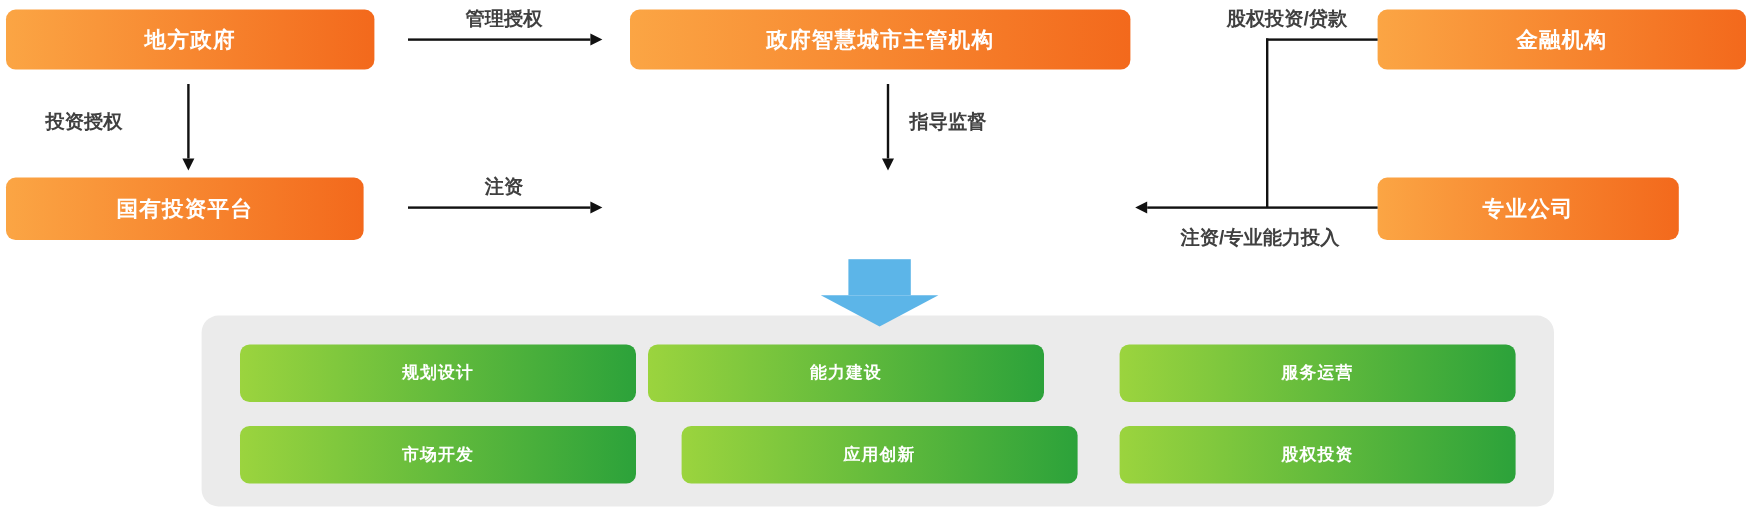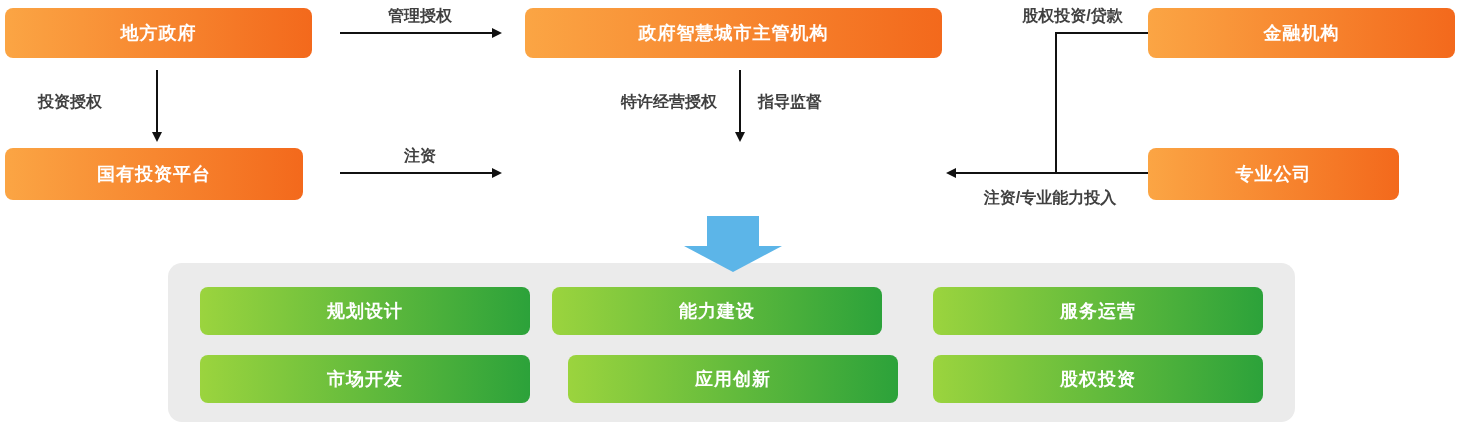--- a/index.html
+++ b/index.html
@@ -27,21 +27,21 @@
   }
   .node.orange { background: linear-gradient(90deg, #FBA544, #F3691C); }
   .node.blue   { background: linear-gradient(90deg, #55A3EA, #1356BD); }
   .fn-box {
     position: absolute;
     display: flex;
     align-items: center;
     justify-content: center;
     color: #ffffff;
     font-weight: bold;
-    font-size: 18px;
+    font-size: 14px;
     border-radius: 8px;
     letter-spacing: 1px;
     background: linear-gradient(90deg, #9BD43E, #2CA23A);
     width: 330px;
     height: 48px;
   }
   .edge-label {
     position: absolute;
     color: #404040;
     font-weight: bold;
@@ -110,41 +110,40 @@
   <div class="line" style="left:340px; top:32px; width:152px; height:2px;"></div>
   <div class="arrow-right" style="left:492px; top:28px;"></div>
   <div class="edge-label" style="left:340px; top:6px; width:160px; text-align:center;">管理授权</div>
 
   <div class="line" style="left:156px; top:70px; width:2px; height:62px;"></div>
   <div class="arrow-down" style="left:152px; top:132px;"></div>
   <div class="edge-label" style="left:20px; top:92px; width:100px; text-align:center;">投资授权</div>
 
   <div class="line" style="left:739px; top:70px; width:2px; height:62px;"></div>
   <div class="arrow-down" style="left:735px; top:132px;"></div>
-  <div class="edge-label" style="left:555px; top:92px; width:162px; text-align:right;">特许经营授权</div>
   <div class="edge-label" style="left:758px; top:92px; width:120px; text-align:left;">指导监督</div>
 
   <div class="line" style="left:340px; top:172px; width:152px; height:2px;"></div>
   <div class="arrow-right" style="left:492px; top:168px;"></div>
   <div class="edge-label" style="left:340px; top:146px; width:160px; text-align:center;">注资</div>
 
   <div class="line" style="left:1055px; top:32px; width:93px; height:2px;"></div>
   <div class="line" style="left:1055px; top:32px; width:2px; height:141px;"></div>
   <div class="edge-label" style="left:995px; top:6px; width:155px; text-align:center;">股权投资/贷款</div>
 
   <div class="line" style="left:956px; top:172px; width:192px; height:2px;"></div>
   <div class="arrow-left" style="left:946px; top:168px;"></div>
   <div class="edge-label" style="left:950px; top:188px; width:200px; text-align:center;">注资/专业能力投入</div>
 
   <div class="panel"></div>
 
   <div class="big-arrow-shaft"></div>
   <div class="big-arrow-head"></div>
 
   <div class="fn-box" style="left:200px; top:287px;">规划设计</div>
-  <div class="fn-box" style="left:552px; top:287px;">能力建设</div>
+  <div class="fn-box" style="left:540px; top:287px;">能力建设</div>
   <div class="fn-box" style="left:933px; top:287px;">服务运营</div>
 
   <div class="fn-box" style="left:200px; top:355px;">市场开发</div>
   <div class="fn-box" style="left:568px; top:355px;">应用创新</div>
   <div class="fn-box" style="left:933px; top:355px;">股权投资</div>
 
 </div>
 
 </body></html>

